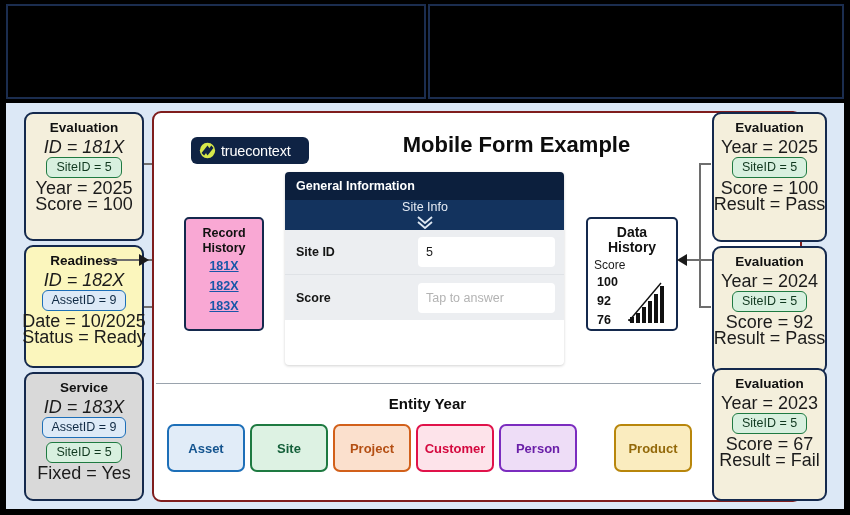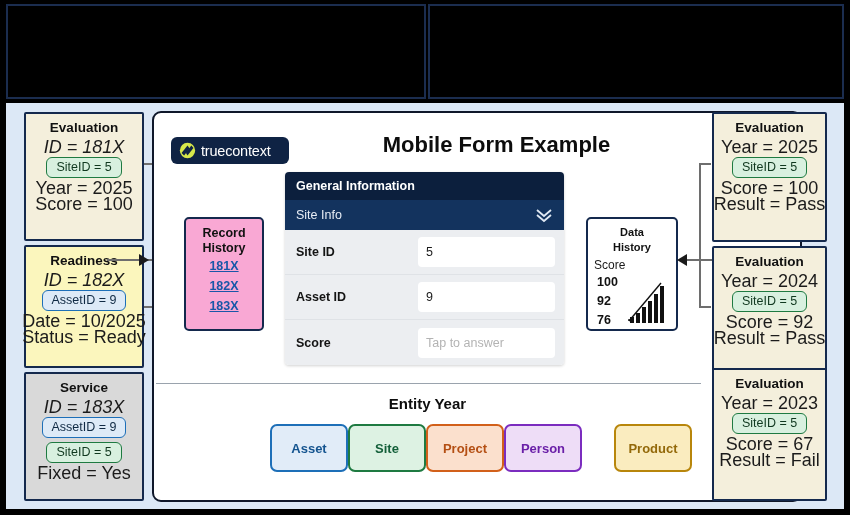--- a/index.html
+++ b/index.html
@@ -21,21 +21,21 @@
   .canvas {
     position: absolute; left: 6px; top: 103px;
     width: 838px; height: 406px;
     background: #dce8f6;
   }
 
   
   .card {
     position: absolute;
     border: 2px solid #14294d;
-    border-radius: 2px;
+    border-radius: 9px;
     text-align: center;
     padding: 5px 6px 6px 6px;
     display: flex; flex-direction: column; align-items: center;
   }
   .card-title {
     font-size: 13.5px; font-weight: bold; color: #111; line-height: 17px;
     margin-bottom: 3px;
   }
   .card-line {
     font-size: 18px; color: #1b1b1b; line-height: 16px; white-space: nowrap;
@@ -66,22 +66,23 @@
   .conn { position: absolute; background: #6e6e6e; }
   .arrow-head { position: absolute; width: 0; height: 0; }
   .arrow-right { border-top: 6px solid transparent; border-bottom: 6px solid transparent; border-left: 10px solid #1a1a1a; }
   .arrow-left  { border-top: 6px solid transparent; border-bottom: 6px solid transparent; border-right: 10px solid #1a1a1a; }
 
   
   .center {
     position: absolute; left: 146px; top: 8px;
     width: 650px; height: 391px;
     background: #ffffff;
-    border: 2px solid #0f172a;
+    border: 2px solid #7f1d1d;
     border-radius: 9px;
+    padding-left: 20px;
   }
   .center-header { position: relative; height: 58px; }
   .logo {
     position: absolute; left: 17px; top: 24px;
     width: 118px; height: 27px;
     background: #0f2344; border-radius: 6px;
     display: flex; align-items: center; gap: 5px; padding-left: 8px;
   }
   .logo-mark { width: 17px; height: 17px; flex: 0 0 17px; position: relative; }
   .logo-text { font-size: 14.5px; color: #ffffff; letter-spacing: -0.2px; }
@@ -97,21 +98,21 @@
     border-radius: 4px; overflow: hidden;
     box-shadow: 0 1px 3px rgba(0,0,0,.18);
   }
   .fp-head {
     height: 28px; background: #0c1f3d; color: #fff;
     font-size: 12.5px; font-weight: bold; display: flex; align-items: center; padding-left: 11px;
   }
   .fp-sub {
     height: 30px; background: #13335e; color: #e7edf5;
     font-size: 12.5px; display: flex; align-items: center;
-    padding: 0 10px 0 11px; justify-content: space-between;
+    padding: 0 10px 0 11px; justify-content: space-between; flex-direction: column;
   }
   .chev { color:#dfe8f3; font-size: 15px; line-height: 12px; letter-spacing:0; }
   .fp-row {
     height: 45px; background: #eceef1; display: flex; align-items: center;
     padding: 0 9px 0 11px; border-bottom: 1px solid #dfe2e6;
   }
   .fp-label { font-size: 12.5px; font-weight: bold; color: #141414; width: 122px; }
   .fp-input {
     flex: 1; height: 30px; background: #ffffff; border-radius: 4px;
     display: flex; align-items: center; padding-left: 8px;
@@ -132,35 +133,35 @@
     text-decoration: underline; line-height: 19px; margin-top: 1px; cursor: pointer;
   }
 
   
   .data-hist {
     position: absolute; left: 432px; top: 104px;
     width: 92px; height: 114px;
     background: #fff; border: 2px solid #14294d; border-radius: 5px;
     padding-top: 6px;
   }
-  .dh-title { font-size: 11px; font-weight: bold; color:#111; line-height: 15px; text-align:center; }
+  .dh-title { font-size: 14px; font-weight: bold; color:#111; line-height: 15px; text-align:center; }
   .dh-body { position: relative; height: 76px; }
   .dh-score { position:absolute; left: 6px; top: 3px; font-size: 12px; color:#1a1a1a; }
   .dh-val { position:absolute; left: 9px; font-size: 12.5px; font-weight: bold; color:#111; }
   .dh-chart { position:absolute; right: 5px; bottom: 6px; width: 43px; height: 44px; }
 
   
   .divider { position: absolute; left: 2px; top: 270px; width: 545px; height: 1px; background: #9aa3ad; }
   .ent-title {
     position: absolute; left: 0; top: 282px; width: 547px; text-align: center;
     font-size: 15px; font-weight: bold; color: #0d0d0d;
   }
   .ent-row {
     position: absolute; left: 13px; top: 311px; width: 525px;
-    display: flex; justify-content: flex-end;
+    display: flex; justify-content: space-between;
   }
   .chip {
     width: 78px; height: 48px; border-radius: 7px; border-width: 2px; border-style: solid;
     display: flex; align-items: center; justify-content: center;
     font-size: 13px; font-weight: bold;
   }
 </style>
 </head>
 <body>
 
@@ -235,24 +236,20 @@
           <span class="chev">
             <svg width="20" height="16" viewBox="0 0 20 16">
               <polyline points="3,3 10,9 17,3" fill="none" stroke="#dfe8f3" stroke-width="1.8"></polyline>
               <polyline points="3,8 10,14 17,8" fill="none" stroke="#dfe8f3" stroke-width="1.8"></polyline>
             </svg>
           </span>
         </div>
         <div class="fp-row">
           <div class="fp-label">Site ID</div>
           <div class="fp-input">5</div>
-        </div>
-        <div class="fp-row">
-          <div class="fp-label">Asset ID</div>
-          <div class="fp-input">9</div>
         </div>
         <div class="fp-row" style="border-bottom:none;">
           <div class="fp-label">Score</div>
           <div class="fp-input ph">Tap to answer</div>
         </div>
       </div>
 
       <div class="data-hist">
         <div class="dh-title">Data</div>
         <div class="dh-title">History</div>
@@ -275,20 +272,21 @@
           </span>
         </div>
       </div>
 
       <div class="divider"></div>
       <div class="ent-title">Entity Year</div>
       <div class="ent-row">
         <div class="chip" style="background:#e1ecf8;border-color:#1d6fb8;color:#14548f;">Asset</div>
         <div class="chip" style="background:#ddf2e3;border-color:#1e7a41;color:#14603a;">Site</div>
         <div class="chip" style="background:#fbe0cd;border-color:#d2601a;color:#b44f13;">Project</div>
+        <div class="chip" style="background:#fde3ea;border-color:#e0124a;color:#d4093f;">Customer</div>
         <div class="chip" style="background:#eeddf7;border-color:#7b2cbf;color:#6a1fa8;">Person</div>
         <div class="chip" style="background:#faecbf;border-color:#b8860b;color:#93690a;margin-left:32px;">Product</div>
       </div>
     </div>
 
     <div class="conn" style="left:693px; top:60px;  width:12px; height:1.5px;"></div>
     <div class="conn" style="left:693px; top:60px;  width:1.5px; height:97px;"></div>
     <div class="conn" style="left:693px; top:203px; width:12px; height:1.5px;"></div>
     <div class="conn" style="left:693px; top:156px; width:1.5px; height:48px;"></div>
     <div class="conn" style="left:704px; top:156px; width:0px; height:1.5px;"></div>

